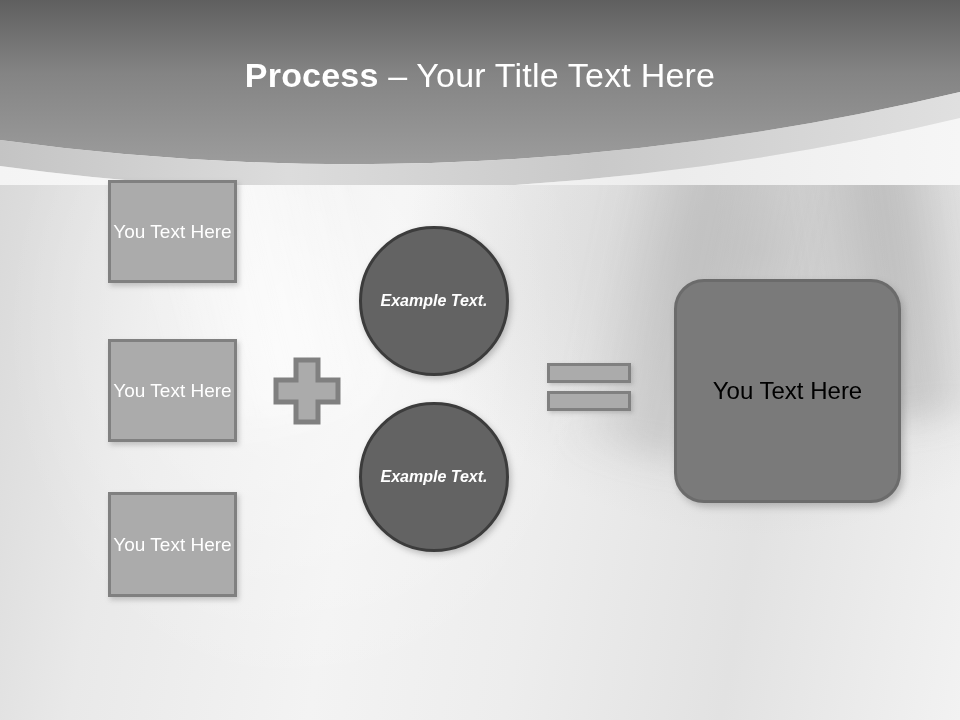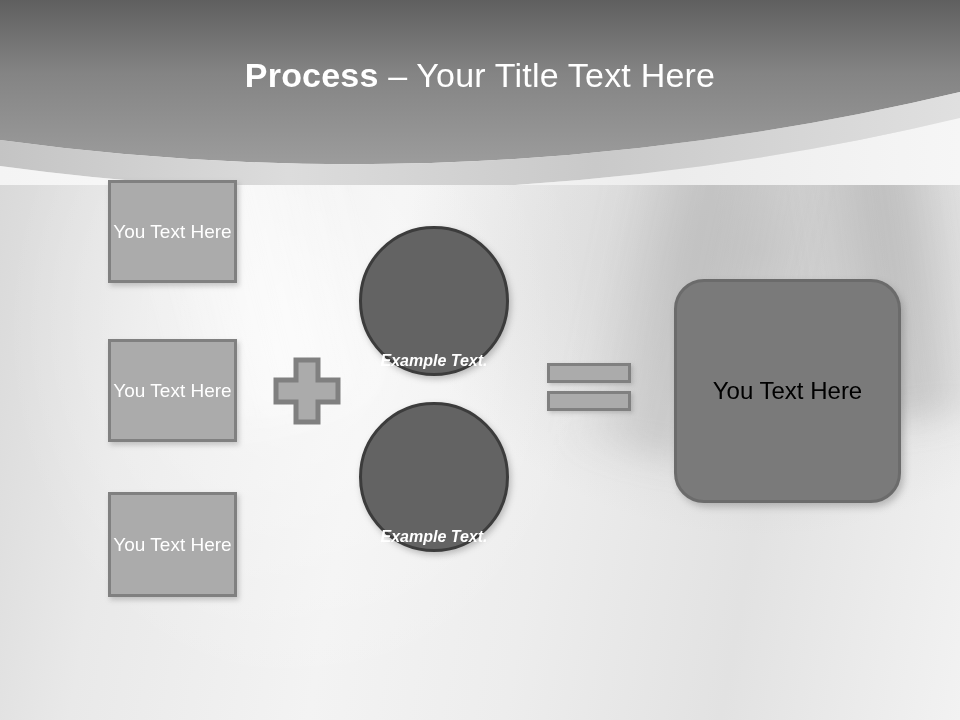--- a/index.html
+++ b/index.html
@@ -105,21 +105,21 @@
     width: 150px; height: 150px;
     border-radius: 50%;
     background: #636363;
     border: 3px solid #3c3c3c;
     color: #ffffff;
     font-size: 16px;
     line-height: 24px;
     font-weight: 700;
     font-style: italic;
     display: flex;
-    align-items: flex-end;
+    align-items: center;
     justify-content: center;
     text-align: center;
     box-shadow: 2px 3px 6px rgba(100,100,100,0.40);
   }
   .circle-1 { left: 359px; top: 226px; }
   .circle-2 { left: 359px; top: 402px; }
 
   
   .equals {
     position: absolute;

